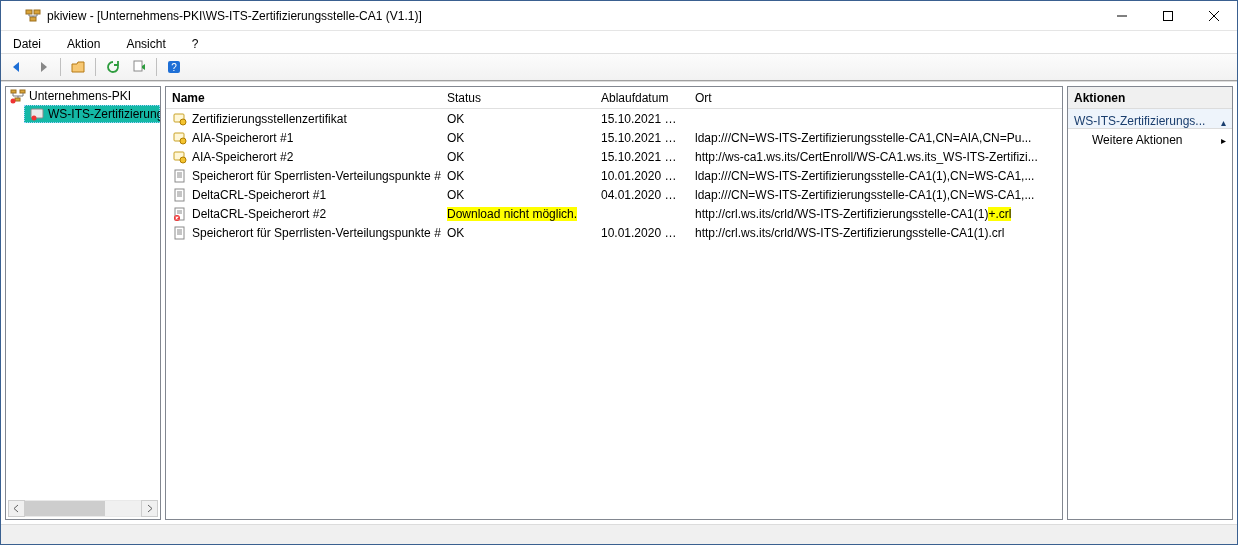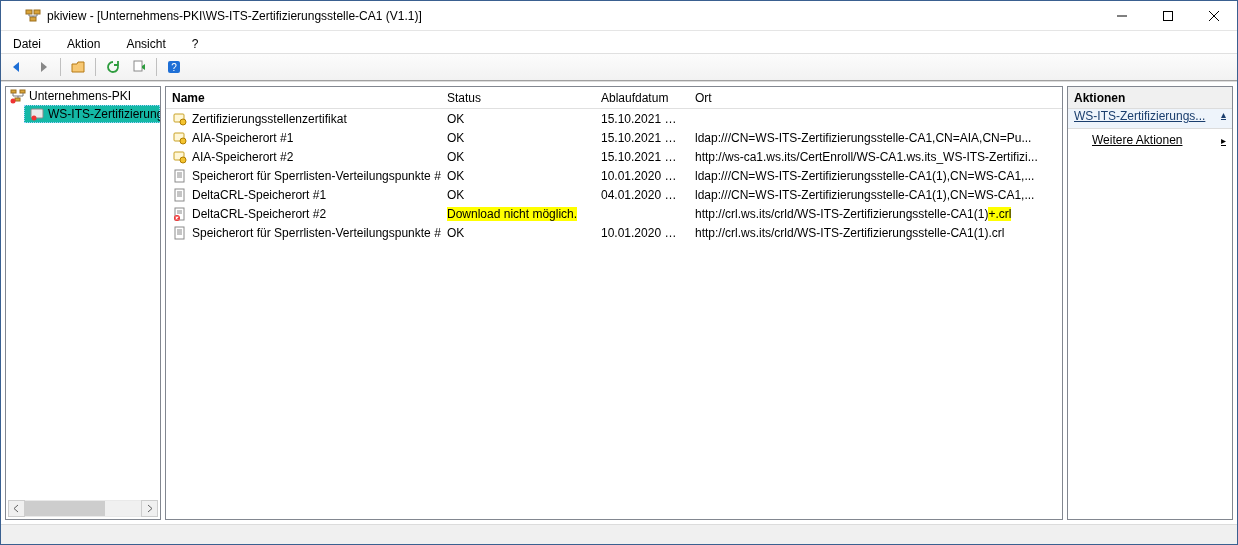--- a/index.html
+++ b/index.html
@@ -70,27 +70,27 @@
 
   .actions-pane {
     width:166px; border:1px solid #828790; margin:4px 4px 4px 2px;
     background:#fff; display:flex; flex-direction:column; font-size:12px;
   }
   .actions-header{
     height:22px; background:#f0f0f0; display:flex; align-items:center; padding:0 6px;
     font-weight:bold; border-bottom:1px solid #dcdcdc;
   }
   .actions-group-title{
-    height:20px; background:#eef4fb; display:flex; align-items:flex-start; justify-content:space-between;
-    padding:0 6px; border-bottom:1px solid #dcdcdc; color:#1a3e6e;text-decoration:underline;
+    height:20px; background:#eef4fb; display:flex; align-items:flex-end; justify-content:space-between;
+    padding:0 6px; border-bottom:1px solid #dcdcdc; color:#1a3e6e;
   }
   .actions-group-title .caret{ font-size:10px;}
   .actions-item{
     height:22px; display:flex; align-items:center; justify-content:space-between;
-    padding:0 6px 0 24px; cursor:default;text-decoration:underline;
+    padding:0 6px 0 24px; cursor:default;
   }
   .actions-item .caret{font-size:10px;}
 
   .bottombar{
     height:20px; border-top:1px solid #dcdcdc; background:#f0f0f0;
   }
 </style>
 </head>
 <body>
 

